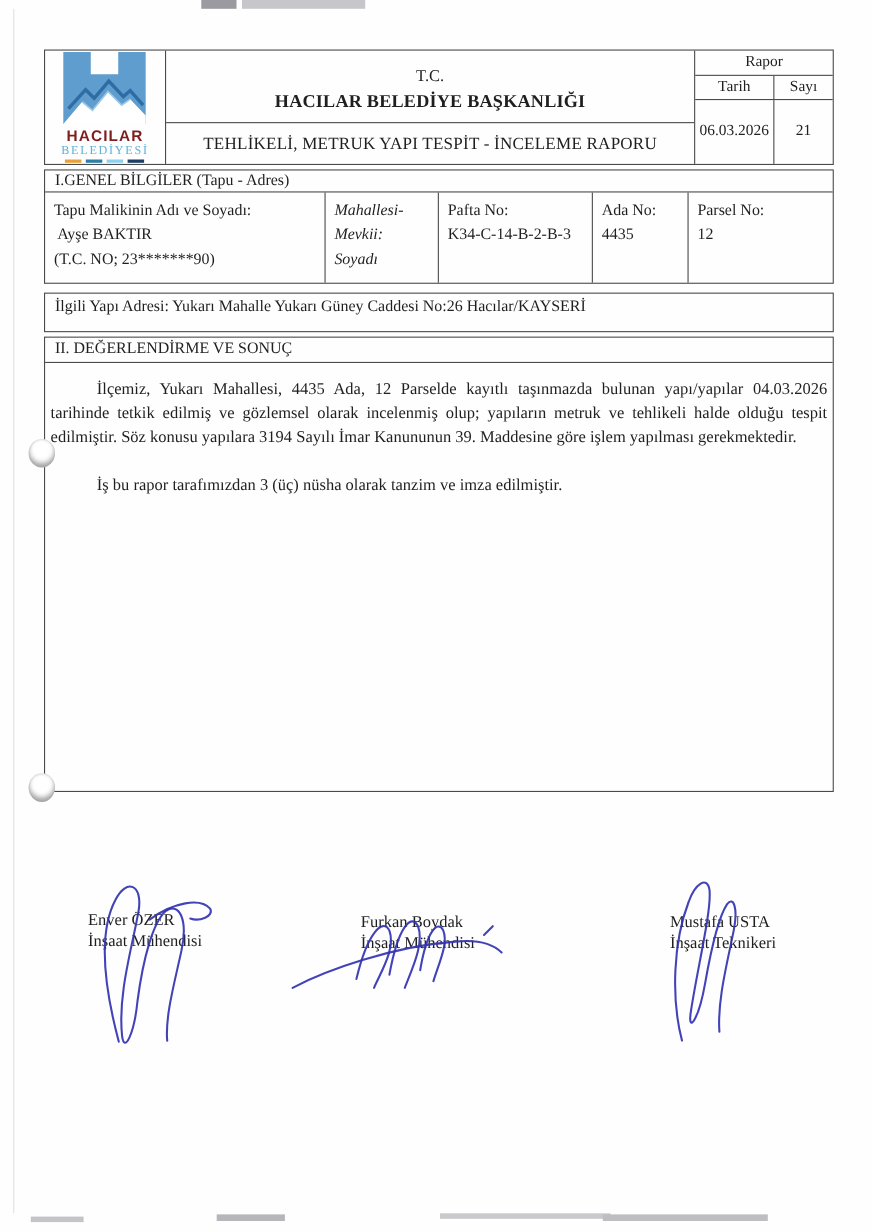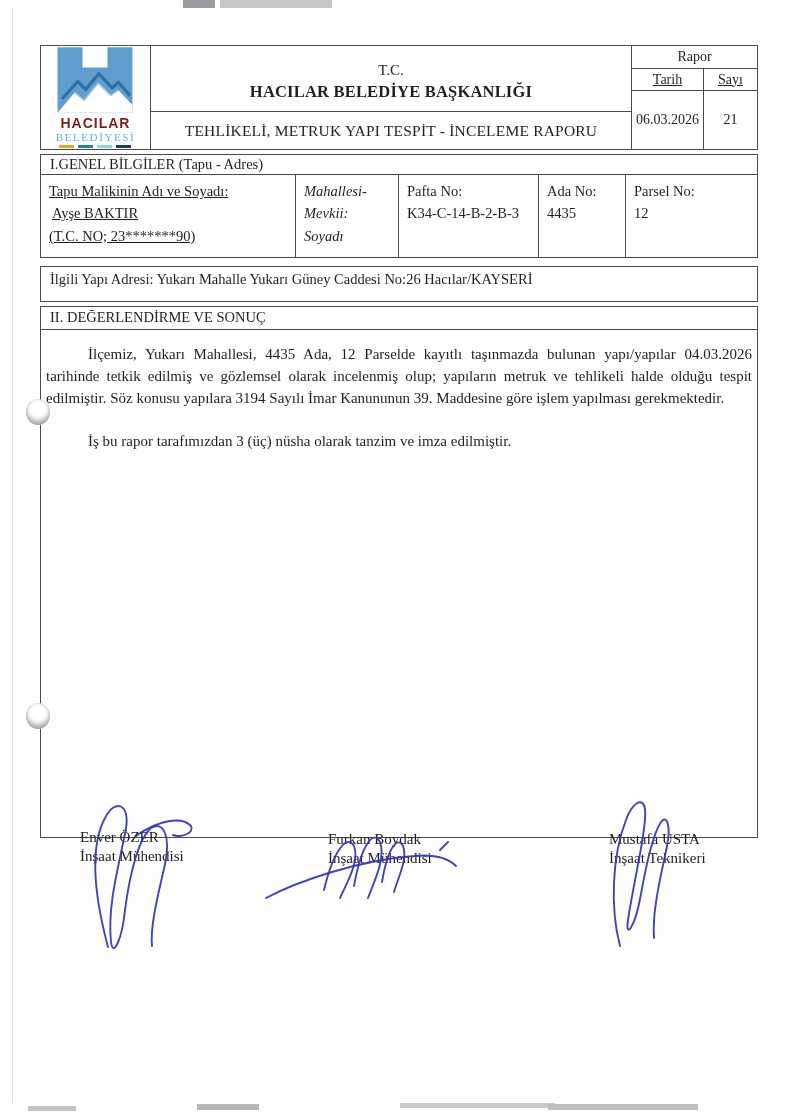--- a/index.html
+++ b/index.html
@@ -24,44 +24,44 @@
   .hdr { top: 45px; height: 105px; display: flex; }
   .hdr-logo-cell { width: 110px; border-right: 1.4px solid #4a4a4a; display: flex; align-items: center; justify-content: center; }
   .hdr-center { flex: 1; display: flex; flex-direction: column; }
   .hdr-center-top { flex: 1; border-bottom: 1.4px solid #4a4a4a; display: flex; flex-direction: column; align-items: center; justify-content: center; padding-top: 6px; }
   .hdr-tc { font-weight: normal; font-size: 15px; }
   .hdr-authority { font-weight: bold; font-size: 16.5px; letter-spacing: .2px; margin-top: 3px; }
   .hdr-center-bottom { height: 37px; display: flex; align-items: center; justify-content: center; }
   .hdr-doc-title { font-size: 15.5px; letter-spacing: .2px; }
   .hdr-rapor { width: 126px; border-left: 1.4px solid #4a4a4a; display: flex; flex-direction: column; font-size: 14px; }
   .rapor-title { height: 23px; border-bottom: 1.2px solid #4a4a4a; display: flex; align-items: center; justify-content: center; }
-  .rapor-labels { height: 22px; border-bottom: 1.2px solid #4a4a4a; display: flex; text-decoration: underline; }
+  .rapor-labels { height: 22px; border-bottom: 1.2px solid #4a4a4a; display: flex; }
   .rapor-values { flex: 1; display: flex; }
   .rapor-col-l { width: 72px; border-right: 1.2px solid #4a4a4a; display: flex; align-items: center; justify-content: center; }
   .rapor-col-r { flex: 1; display: flex; align-items: center; justify-content: center; }
   
   .logo-wrap { display: flex; flex-direction: column; align-items: center; }
   .logo-name1 { font-family: "Liberation Sans", sans-serif; font-weight: bold; font-size: 14px; color: #7f1d1d; letter-spacing: 1px; margin-top: 2px; }
   .logo-name2 { font-family: Liberation Serif, serif; font-size: 11px; color: #5fb2dc; letter-spacing: 1.6px; }
   .logo-bars { display: flex; gap: 4px; margin-top: 2px; }
   .logo-bars i { display: block; width: 15px; height: 3px; }
   
   .sec1 { top: 154px; height: 104px; font-size: 14.5px; }
   .sec1-title { height: 20px; border-bottom: 1.4px solid #4a4a4a; padding: 1px 9px 0; }
   .sec1-cols { display: flex; height: 82px; }
   .sec1-cols .col { padding: 5px 8px; line-height: 1.55; border-right: 1.4px solid #4a4a4a; }
-  .c-owner { width: 255px; text-decoration: underline; }
+  .c-owner { width: 255px; }
   .c-mah { width: 103px; font-style: italic; }
   .c-pafta { width: 140px; }
   .c-ada { width: 87px; }
   .c-parsel { flex: 1; border-right: none !important; }
   
   .addr { top: 266px; height: 36px; font-size: 14.5px; padding: 4px 9px; }
   
-  .sec2 { top: 306px; height: 532px; }
+  .sec2 { top: 306px; height: 414px; }
   .sec2-title { height: 23px; border-bottom: 1.4px solid #4a4a4a; padding: 2px 9px 0; font-size: 14.5px; }
   .sec2-body { padding: 13px 5px 0 5px; }
   .para { font-size: 15px; line-height: 22px; text-align: justify; text-indent: 42px; }
   .para + .para { margin-top: 21px; text-align: left; }
   
   .sig-block { position: absolute; font-size: 15px; line-height: 19px; z-index: 2; }
   .sig-ink { position: absolute; z-index: 3; pointer-events: none; }
   .sig-ink path { fill: none; stroke: #3333b2; stroke-width: 1.9; stroke-linecap: round; opacity: .92; }
 </style>
 </head>

